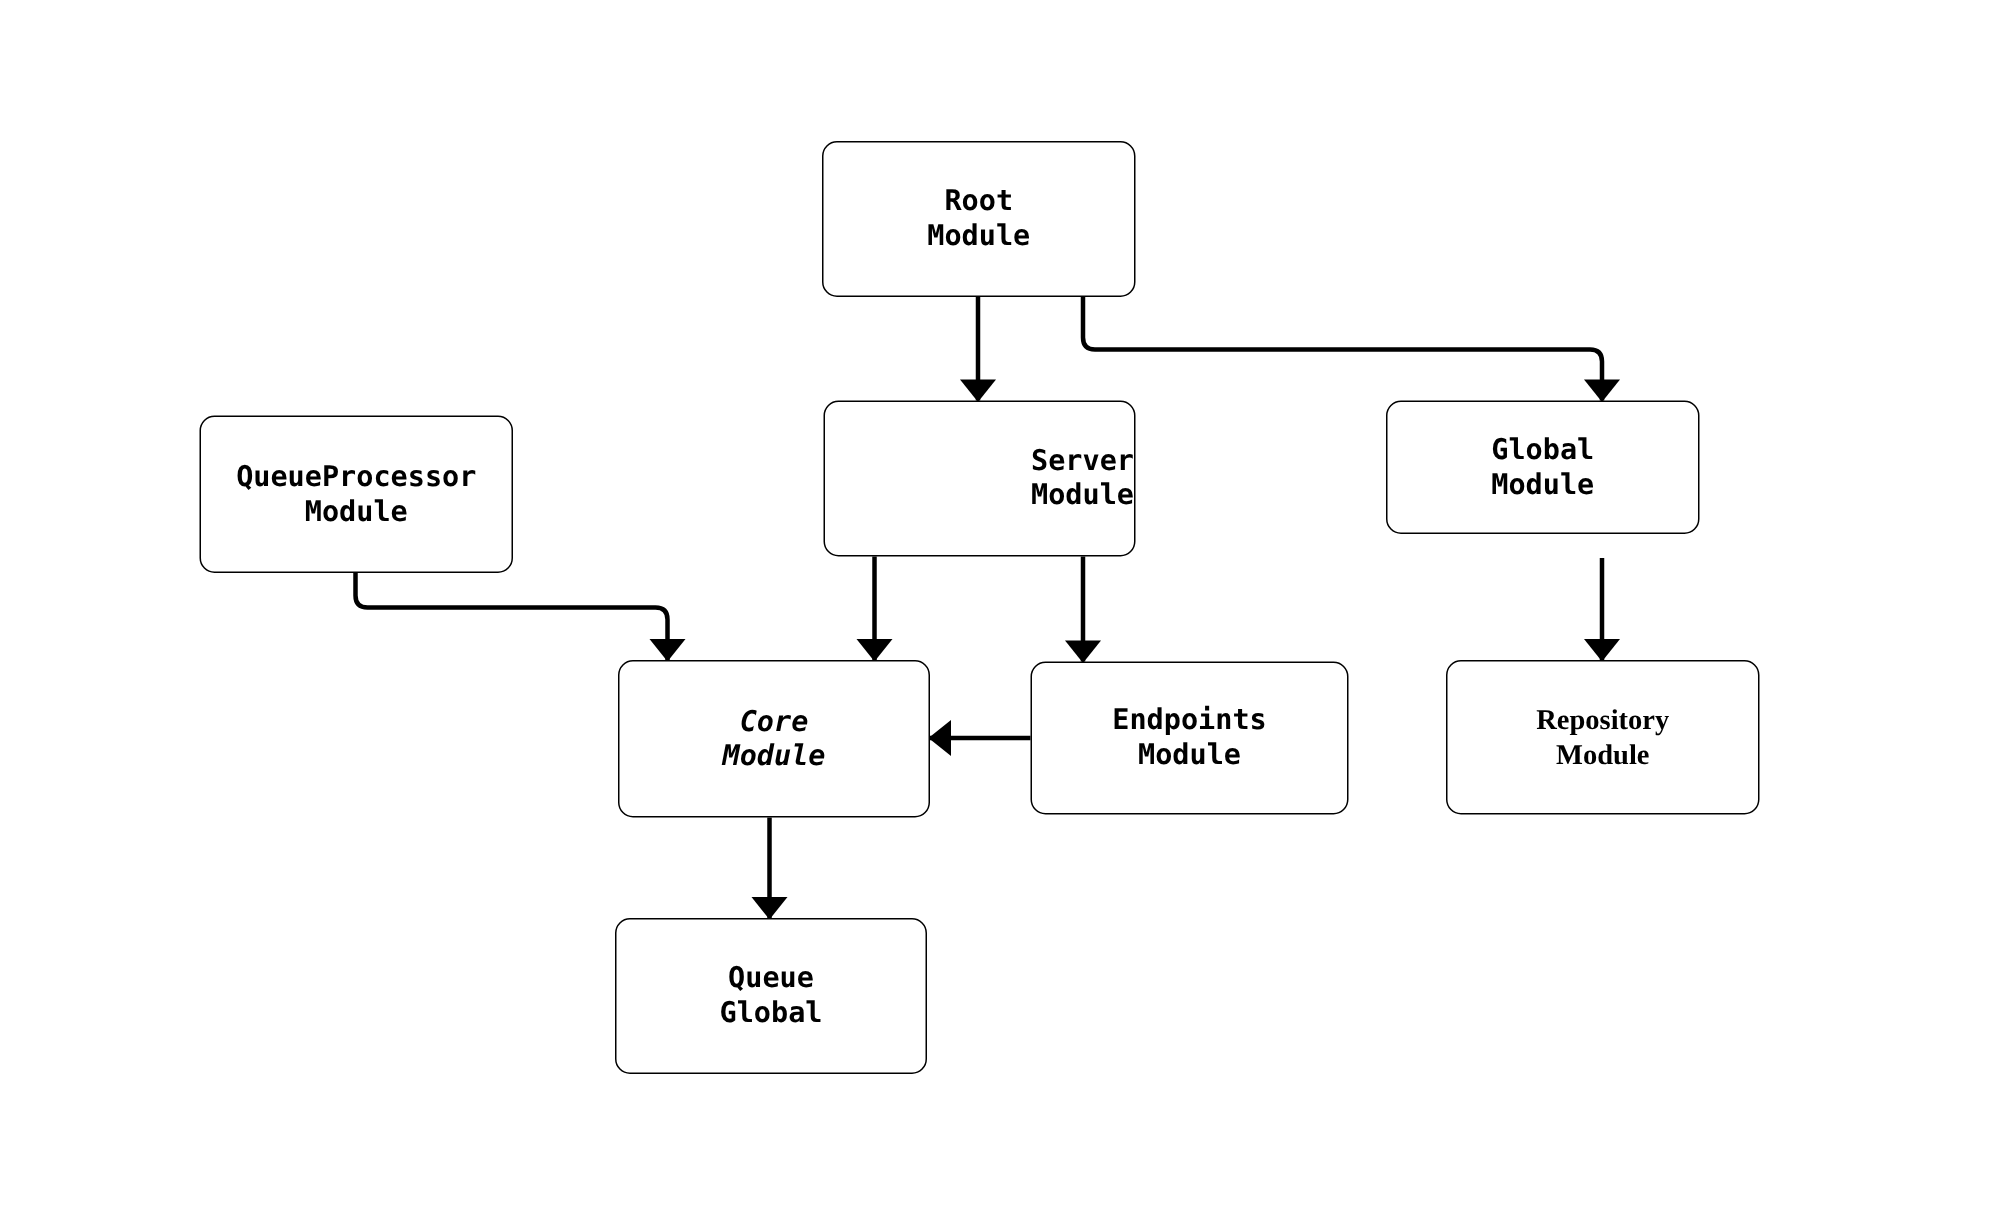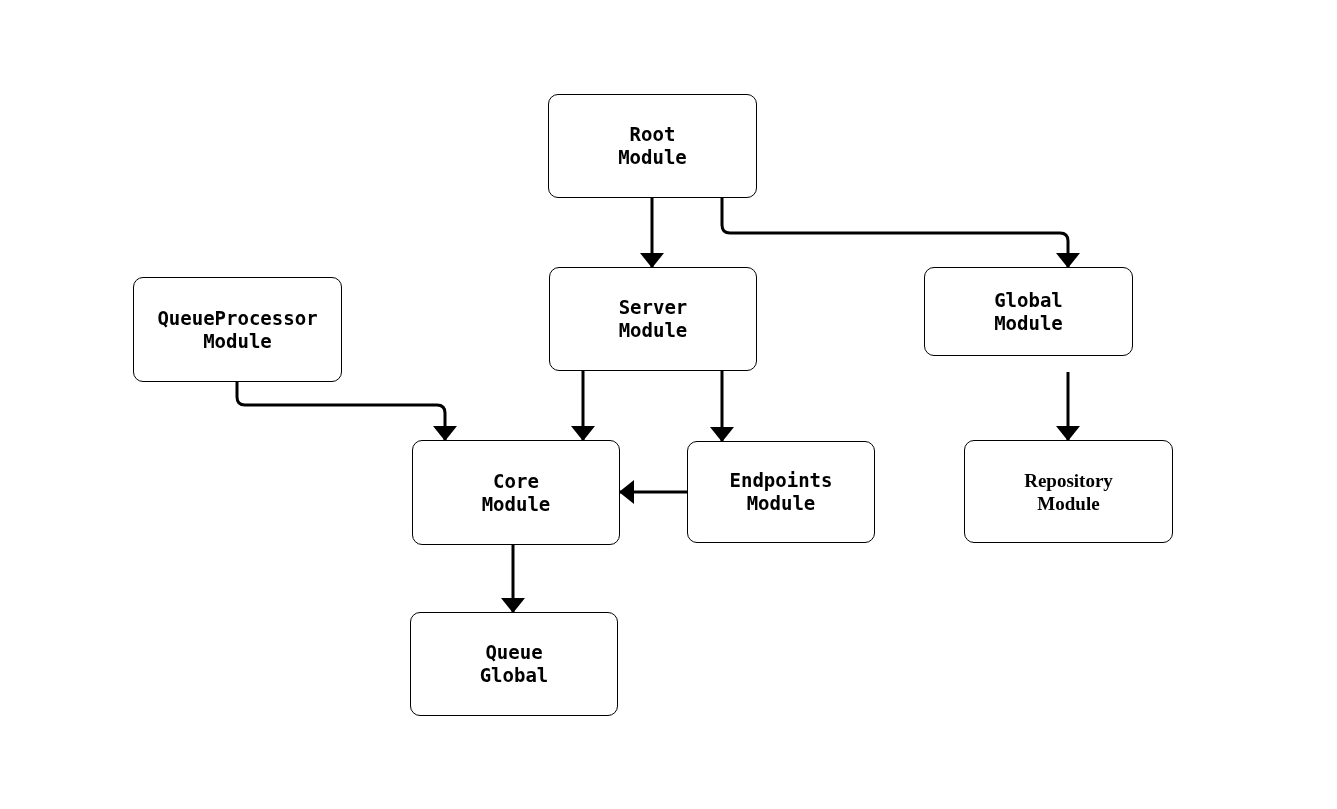--- a/index.html
+++ b/index.html
@@ -65,33 +65,33 @@
   </svg>
 
   <div class="node" style="left: 548px; top: 94px; width: 209px; height: 104px; background: rgb(255, 255, 255); border-color: rgb(0, 0, 0);">
     <span class="node-label">Root
 Module</span>
   </div>
   <div class="node" style="left: 133px; top: 277px; width: 209px; height: 105px; background: rgb(255, 255, 255); border-color: rgb(0, 0, 0);">
     <span class="node-label">QueueProcessor
 Module</span>
   </div>
-  <div class="node" style="left: 549px; top: 267px; width: 208px; height: 104px; background: rgb(255, 255, 255); border-color: rgb(0, 0, 0);">
+  <div class="node" style="left: 549px; top: 267px; width: 208px; height: 104px; background: rgb(255, 255, 255); border-color: rgb(0, 0, 0); justify-content: flex-end;">
     <span class="node-label">Server
 Module</span>
   </div>
   <div class="node" style="left: 924px; top: 267px; width: 209px; height: 89px; background: rgb(255, 255, 255); border-color: rgb(0, 0, 0);">
     <span class="node-label">Global
 Module</span>
   </div>
-  <div class="node" style="left: 412px; top: 440px; width: 208px; height: 105px; background: rgb(255, 255, 255); border-color: rgb(0, 0, 0);">
+  <div class="node" style="left: 412px; top: 440px; width: 208px; height: 105px; background: rgb(255, 255, 255); border-color: rgb(0, 0, 0); font-style: italic;">
     <span class="node-label">Core
 Module</span>
   </div>
-  <div class="node" style="left: 687px; top: 441px; width: 188px; height: 102px; background: rgb(255, 255, 255); border-color: rgb(0, 0, 0);">
+  <div class="node" style="left: 687px; top: 441px; width: 212px; height: 102px; background: rgb(255, 255, 255); border-color: rgb(0, 0, 0);">
     <span class="node-label">Endpoints
 Module</span>
   </div>
   <div class="node" style="left: 964px; top: 440px; width: 209px; height: 103px; background: rgb(255, 255, 255); border-color: rgb(0, 0, 0); font-family: Liberation Serif, serif;">
     <span class="node-label">Repository
 Module</span>
   </div>
   <div class="node" style="left: 410px; top: 612px; width: 208px; height: 104px; background: rgb(255, 255, 255); border-color: rgb(0, 0, 0);">
     <span class="node-label">Queue
 Global</span>

